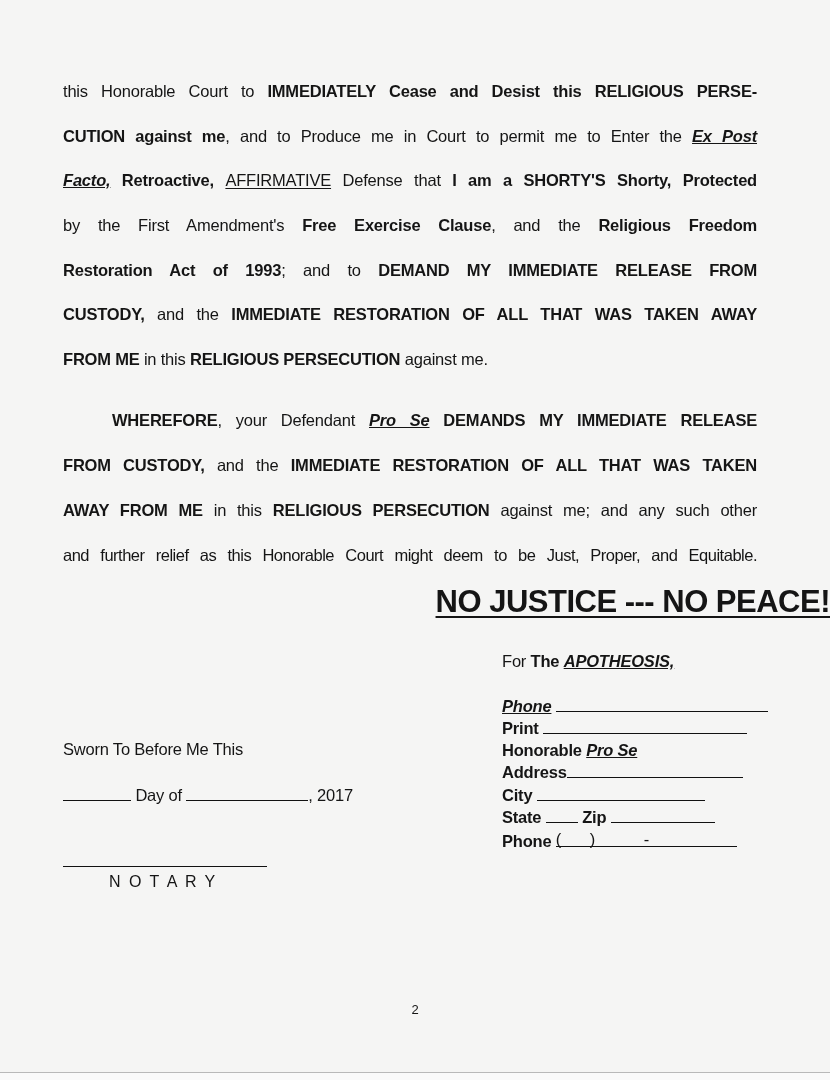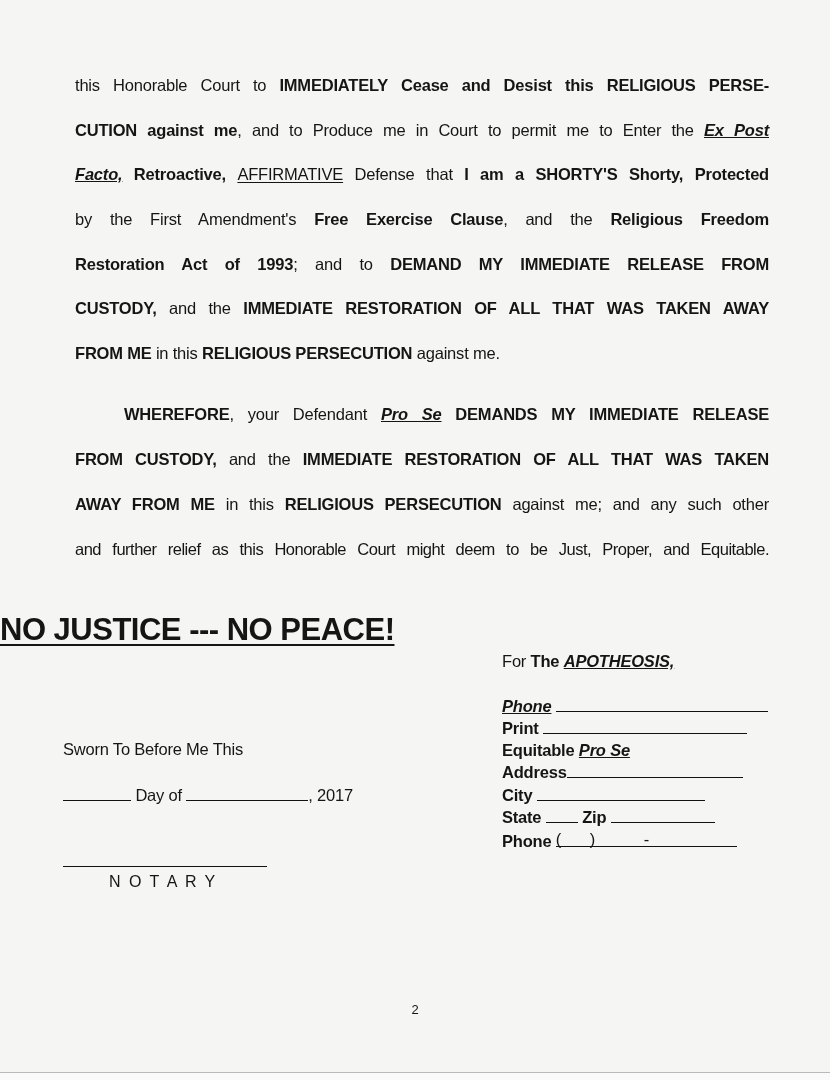--- a/index.html
+++ b/index.html
@@ -17,31 +17,31 @@
   .bottom-strip {
     position: absolute; left: 0; top: 1073px; width: 830px; height: 7px; background: #fafafa;
   }
   .body-text {
     position: absolute; left: 63px; width: 694px;
     font-family: "Liberation Sans", sans-serif;
     font-size: 16.5px;
     letter-spacing: -0.2px;
   }
   .line {
-    position: absolute; left: 12px; width: 694px; white-space: nowrap;
-    text-align: justify; text-align-last: justify; height: 22px; line-height: 22px;
+    position: absolute; left: 0; width: 694px; white-space: nowrap;
+    text-align: justify; text-align-last: justify; height: 22px; line-height: 22px; margin-top: 6px;
   }
   .line.last { text-align-last: left; }
   .line.indent { padding-left: 49px; width: 645px; }
   b { font-weight: bold; }
   i { font-style: italic; text-decoration: underline; }
   u { text-decoration: underline; text-underline-offset: 2px; }
 
   .slogan {
-    position: absolute; left: 0; width: 830px; top: 612px; text-align: left;
+    position: absolute; left: 0; width: 830px; top: 584px; text-align: right;
     font-family: "Liberation Sans", sans-serif;
     font-weight: bold; font-size: 31px; letter-spacing: -0.5px;
     text-decoration: underline; text-decoration-thickness: 2px; text-underline-offset: 4px;
   }
 
   .sig {
     position: absolute; left: 502px; font-family: "Liberation Sans", sans-serif; font-size: 16.5px; letter-spacing: -0.2px;
   }
   .sig-row { position: absolute; left: 0; white-space: nowrap; height: 22px; line-height: 22px; font-weight: bold; }
   .blank { display: inline-block; border-bottom: 1.3px solid #111; height: 15px; vertical-align: baseline; }
@@ -82,21 +82,21 @@
     <div class="line" style="top:90px;"><b>AWAY FROM ME</b><span> in this </span><b>RELIGIOUS PERSECUTION</b><span> against me; and any such other</span></div>
     <div class="line" style="top:135px; letter-spacing:-0.5px;"><span>and further relief as this Honorable Court might deem to be Just, Proper, and Equitable.</span></div>
   </div>
 
   <div class="slogan">NO JUSTICE --- NO PEACE!</div>
 
   <div class="sig" style="top:650px;">
     <div class="sig-row" style="top:0px; font-weight:normal;"><span>For </span><b>The </b><b><i>APOTHEOSIS,</i></b></div>
     <div class="sig-row" style="top:45px;"><i>Phone</i> <span class="blank" style="width:212px;"></span></div>
     <div class="sig-row" style="top:67px;"><span>Print</span> <span class="blank" style="width:204px;"></span></div>
-    <div class="sig-row" style="top:89px;"><span>Equitable </span><i>Pro Se</i></div>
+    <div class="sig-row" style="top:89px;"><span>Honorable </span><i>Pro Se</i></div>
     <div class="sig-row" style="top:111px;"><span>Address</span><span class="blank" style="width:176px;"></span></div>
     <div class="sig-row" style="top:134px;"><span>City</span> <span class="blank" style="width:168px;"></span></div>
     <div class="sig-row" style="top:156px;"><span>State</span> <span class="blank" style="width:32px;"></span> <span>Zip</span> <span class="blank" style="width:104px;"></span></div>
     <div class="sig-row" style="top:178px;"><span>Phone</span> <span style="border-bottom:1.3px solid #111; display:inline-block; width:181px; height:18px; position:relative;"><span style="position:absolute; left:0; font-weight:normal;">(</span><span style="position:absolute; left:34px; font-weight:normal;">)</span><span style="position:absolute; left:88px; font-weight:normal;">-</span></span></div>
   </div>
 
   <div class="notary" style="top:738px;">
     <div style="position:absolute; top:0; white-space:nowrap; height:22px; line-height:22px;">Sworn To Before Me This</div>
     <div style="position:absolute; top:46px; white-space:nowrap; height:22px; line-height:22px;"><span class="blank" style="width:68px;"></span> <span>Day of</span> <span class="blank" style="width:122px;"></span><span>, 2017</span></div>
     <div style="position:absolute; top:128px; width:204px; border-top:1.3px solid #111;"></div>

